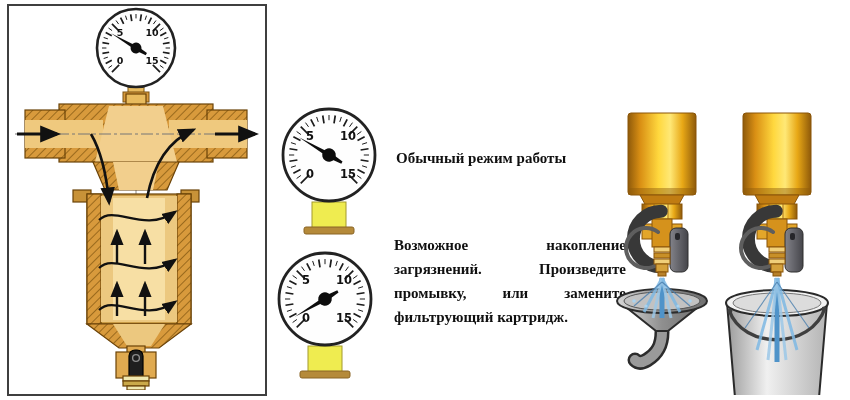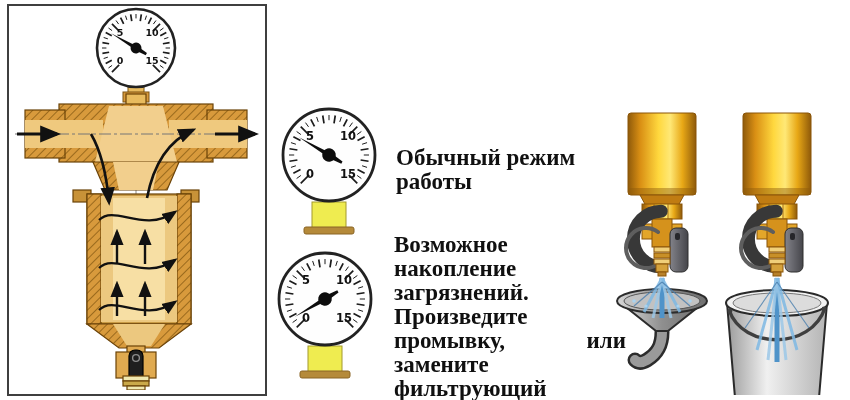--- a/index.html
+++ b/index.html
@@ -1,20 +1,20 @@
 <!DOCTYPE html>
 <html><head>
 <meta charset="utf-8">
 <style>
   html,body{margin:0;padding:0;background:#ffffff;}
   #canvas{position:relative;width:850px;height:400px;background:#ffffff;overflow:hidden;
           font-family:"Liberation Serif",serif;}
   .abs{position:absolute;}
   #left-panel{left:7px;top:4px;width:256px;height:388px;border:2px solid #3f3f3f;background:#ffffff;}
-  .caption{color:#101010;font-weight:700;font-size:23px;line-height:24px;}
+  .caption{color:#101010;font-weight:700;font-size:15px;line-height:24px;}
   #caption-normal{left:396px;top:146px;width:230px;}
   #caption-clogged{left:394px;top:233px;width:232px;text-align:justify;text-align-last:left;}
   svg{display:block;}
   text.glabel{font-family:"DejaVu Sans",sans-serif;font-weight:700;fill:#111;}
 </style>
 </head>
 <body>
 
 <div id="canvas">
 

